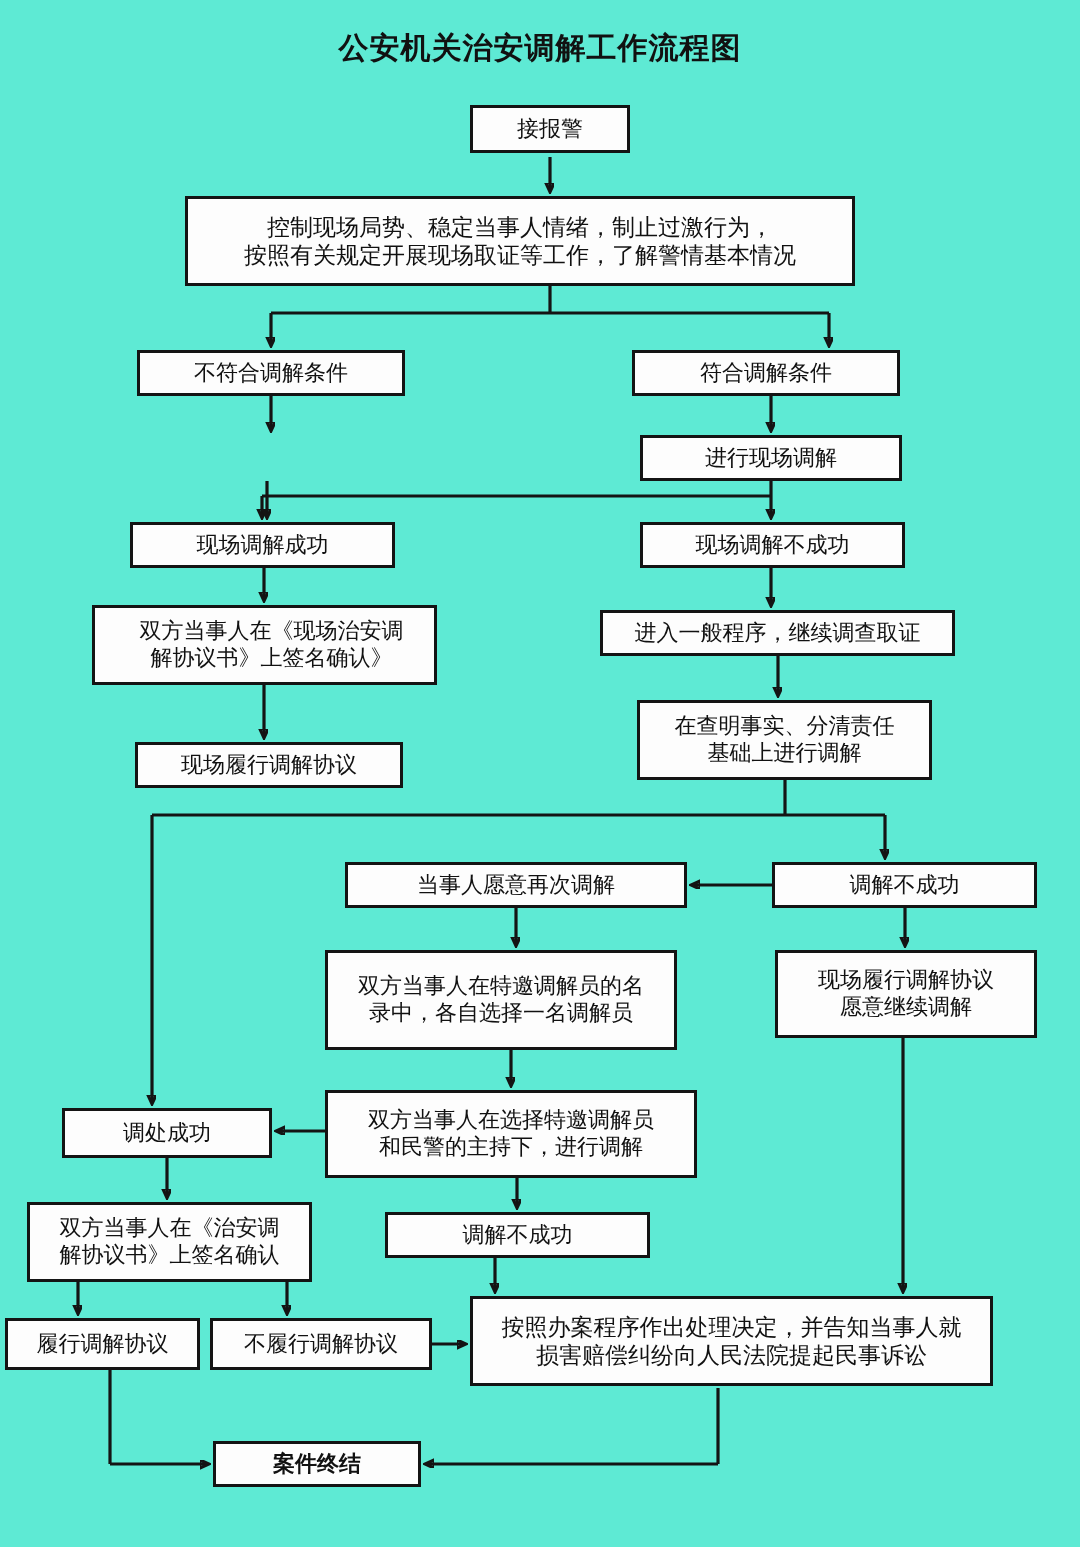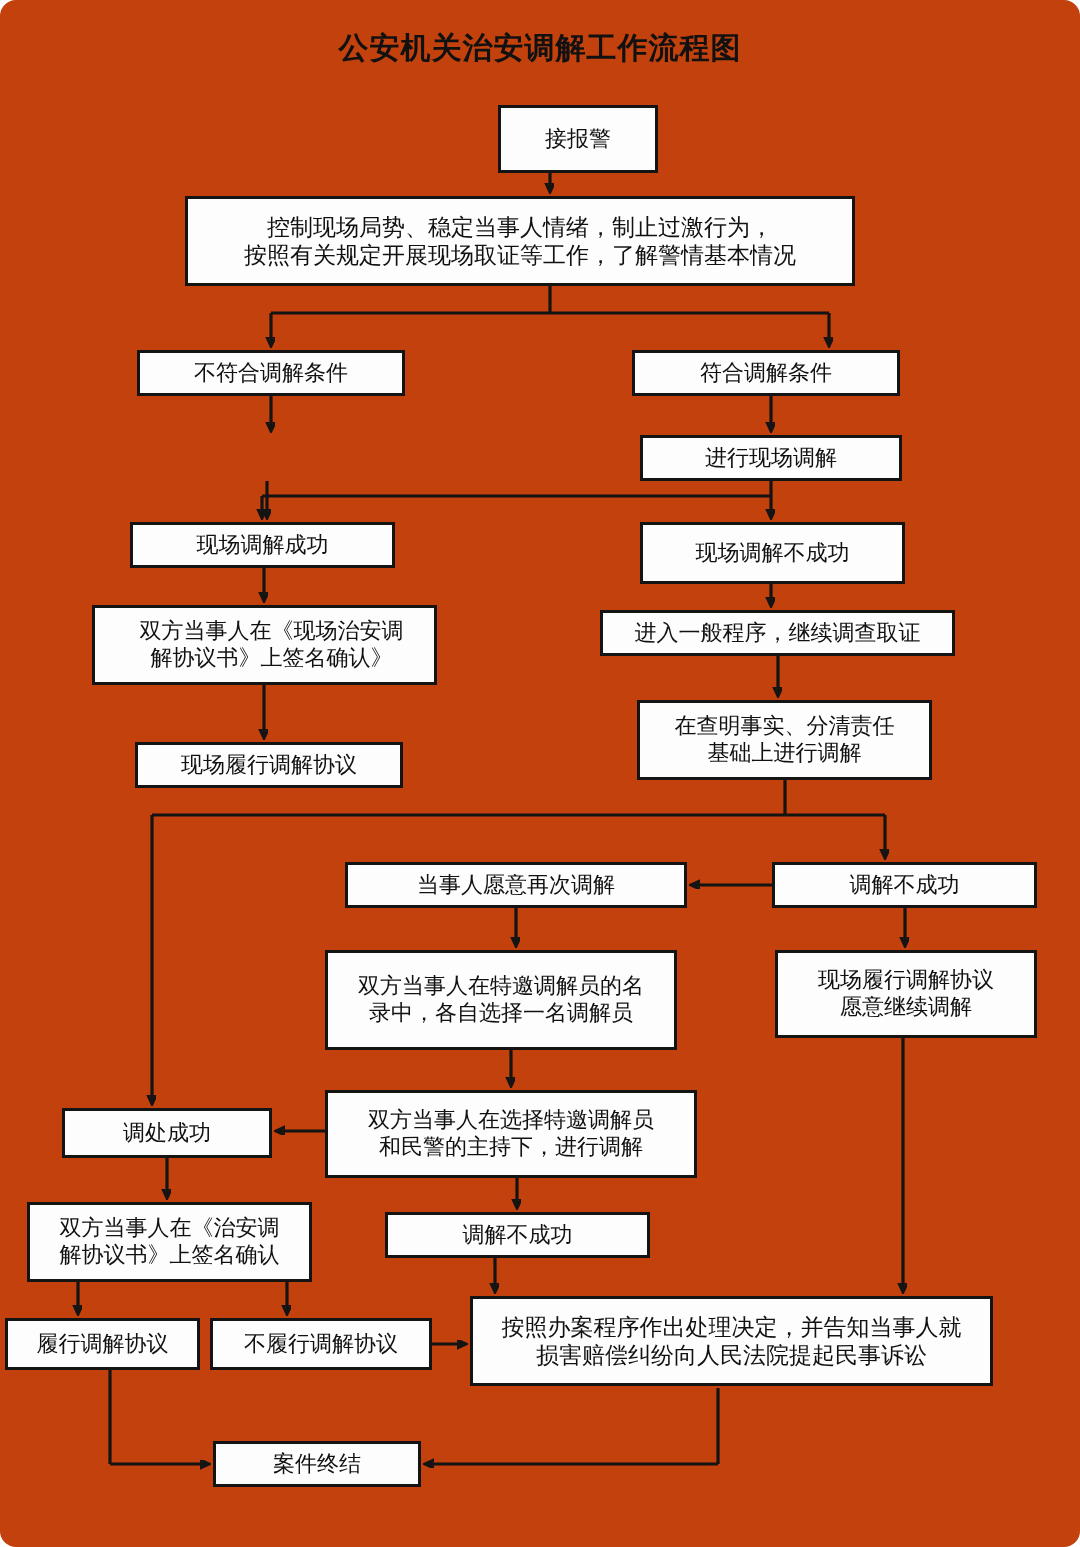--- a/index.html
+++ b/index.html
@@ -1,17 +1,17 @@
 <!DOCTYPE html>
 <html><head>
 <meta charset="utf-8">
 <style>
   html,body{margin:0;padding:0;background:#ffffff;}
   body{font-family:"Liberation Sans","DejaVu Sans",sans-serif;}
-  #canvas{position:relative;width:1080px;height:1547px;background:#c2410c;overflow:hidden;border-radius:16px;}
+  #canvas{position:relative;width:1080px;height:1547px;background:#5eead4;overflow:hidden;}
   #title{
     position:absolute;left:0;top:28px;width:1080px;text-align:center;
     font-size:30px;font-weight:700;color:#111;letter-spacing:1px;
   }
   .node{
     position:absolute;box-sizing:border-box;
     border:3px solid #141414;background:#fdfdfd;
     display:flex;align-items:center;justify-content:center;
     text-align:center;color:#111;font-size:22px;line-height:1.22;
     padding:2px 6px;white-space:pre-line;font-weight:500;
@@ -88,28 +88,28 @@
 
     <line x1="903" y1="1038" x2="903" y2="1291" marker-end="url(#ah)"></line>
 
     <line x1="110" y1="1370" x2="110" y2="1464"></line>
     <line x1="110" y1="1464" x2="208" y2="1464" marker-end="url(#ah)"></line>
 
     <line x1="718" y1="1388" x2="718" y2="1464"></line>
     <line x1="718" y1="1464" x2="426" y2="1464" marker-end="url(#ah)"></line>
   </svg>
 
-  <div class="node" style="left:470px;top:105px;width:160px;height:68px;margin-left:28px;">接报警</div>
+  <div class="node" style="left:470px;top:105px;width:160px;height:48px;">接报警</div>
   <div class="node big" style="left:185px;top:196px;width:670px;height:90px;">控制现场局势、稳定当事人情绪，制止过激行为，
 按照有关规定开展现场取证等工作，了解警情基本情况</div>
   <div class="node" style="left:137px;top:350px;width:268px;height:46px;">不符合调解条件</div>
   <div class="node" style="left:632px;top:350px;width:268px;height:46px;">符合调解条件</div>
   <div class="node" style="left:640px;top:435px;width:262px;height:46px;">进行现场调解</div>
   <div class="node" style="left:130px;top:522px;width:265px;height:46px;">现场调解成功</div>
-  <div class="node" style="left:640px;top:522px;width:265px;height:62px;text-align:right;">现场调解不成功</div>
+  <div class="node" style="left:640px;top:522px;width:265px;height:46px;text-align:right;">现场调解不成功</div>
   <div class="node" style="left:92px;top:605px;width:345px;height:80px;padding-left:20px;">双方当事人在《现场治安调
 解协议书》上签名确认》</div>
   <div class="node" style="left:600px;top:610px;width:355px;height:46px;">进入一般程序，继续调查取证</div>
   <div class="node" style="left:135px;top:742px;width:268px;height:46px;">现场履行调解协议</div>
   <div class="node" style="left:637px;top:700px;width:295px;height:80px;">在查明事实、分清责任
 基础上进行调解</div>
   <div class="node" style="left:345px;top:862px;width:342px;height:46px;">当事人愿意再次调解</div>
   <div class="node" style="left:772px;top:862px;width:265px;height:46px;">调解不成功</div>
   <div class="node" style="left:325px;top:950px;width:352px;height:100px;">双方当事人在特邀调解员的名
 录中，各自选择一名调解员</div>
@@ -118,15 +118,15 @@
   <div class="node" style="left:325px;top:1090px;width:372px;height:88px;">双方当事人在选择特邀调解员
 和民警的主持下，进行调解</div>
   <div class="node" style="left:62px;top:1108px;width:210px;height:50px;">调处成功</div>
   <div class="node" style="left:27px;top:1202px;width:285px;height:80px;">双方当事人在《治安调
 解协议书》上签名确认</div>
   <div class="node" style="left:385px;top:1212px;width:265px;height:46px;">调解不成功</div>
   <div class="node" style="left:5px;top:1318px;width:195px;height:52px;">履行调解协议</div>
   <div class="node" style="left:210px;top:1318px;width:222px;height:52px;">不履行调解协议</div>
   <div class="node big" style="left:470px;top:1296px;width:523px;height:90px;">按照办案程序作出处理决定，并告知当事人就
 损害赔偿纠纷向人民法院提起民事诉讼</div>
-  <div class="node" style="left:213px;top:1441px;width:208px;height:46px;">案件终结</div>
+  <div class="node" style="left:213px;top:1441px;width:208px;height:46px;font-weight:bold;">案件终结</div>
 
 </div>
 
 </body></html>

